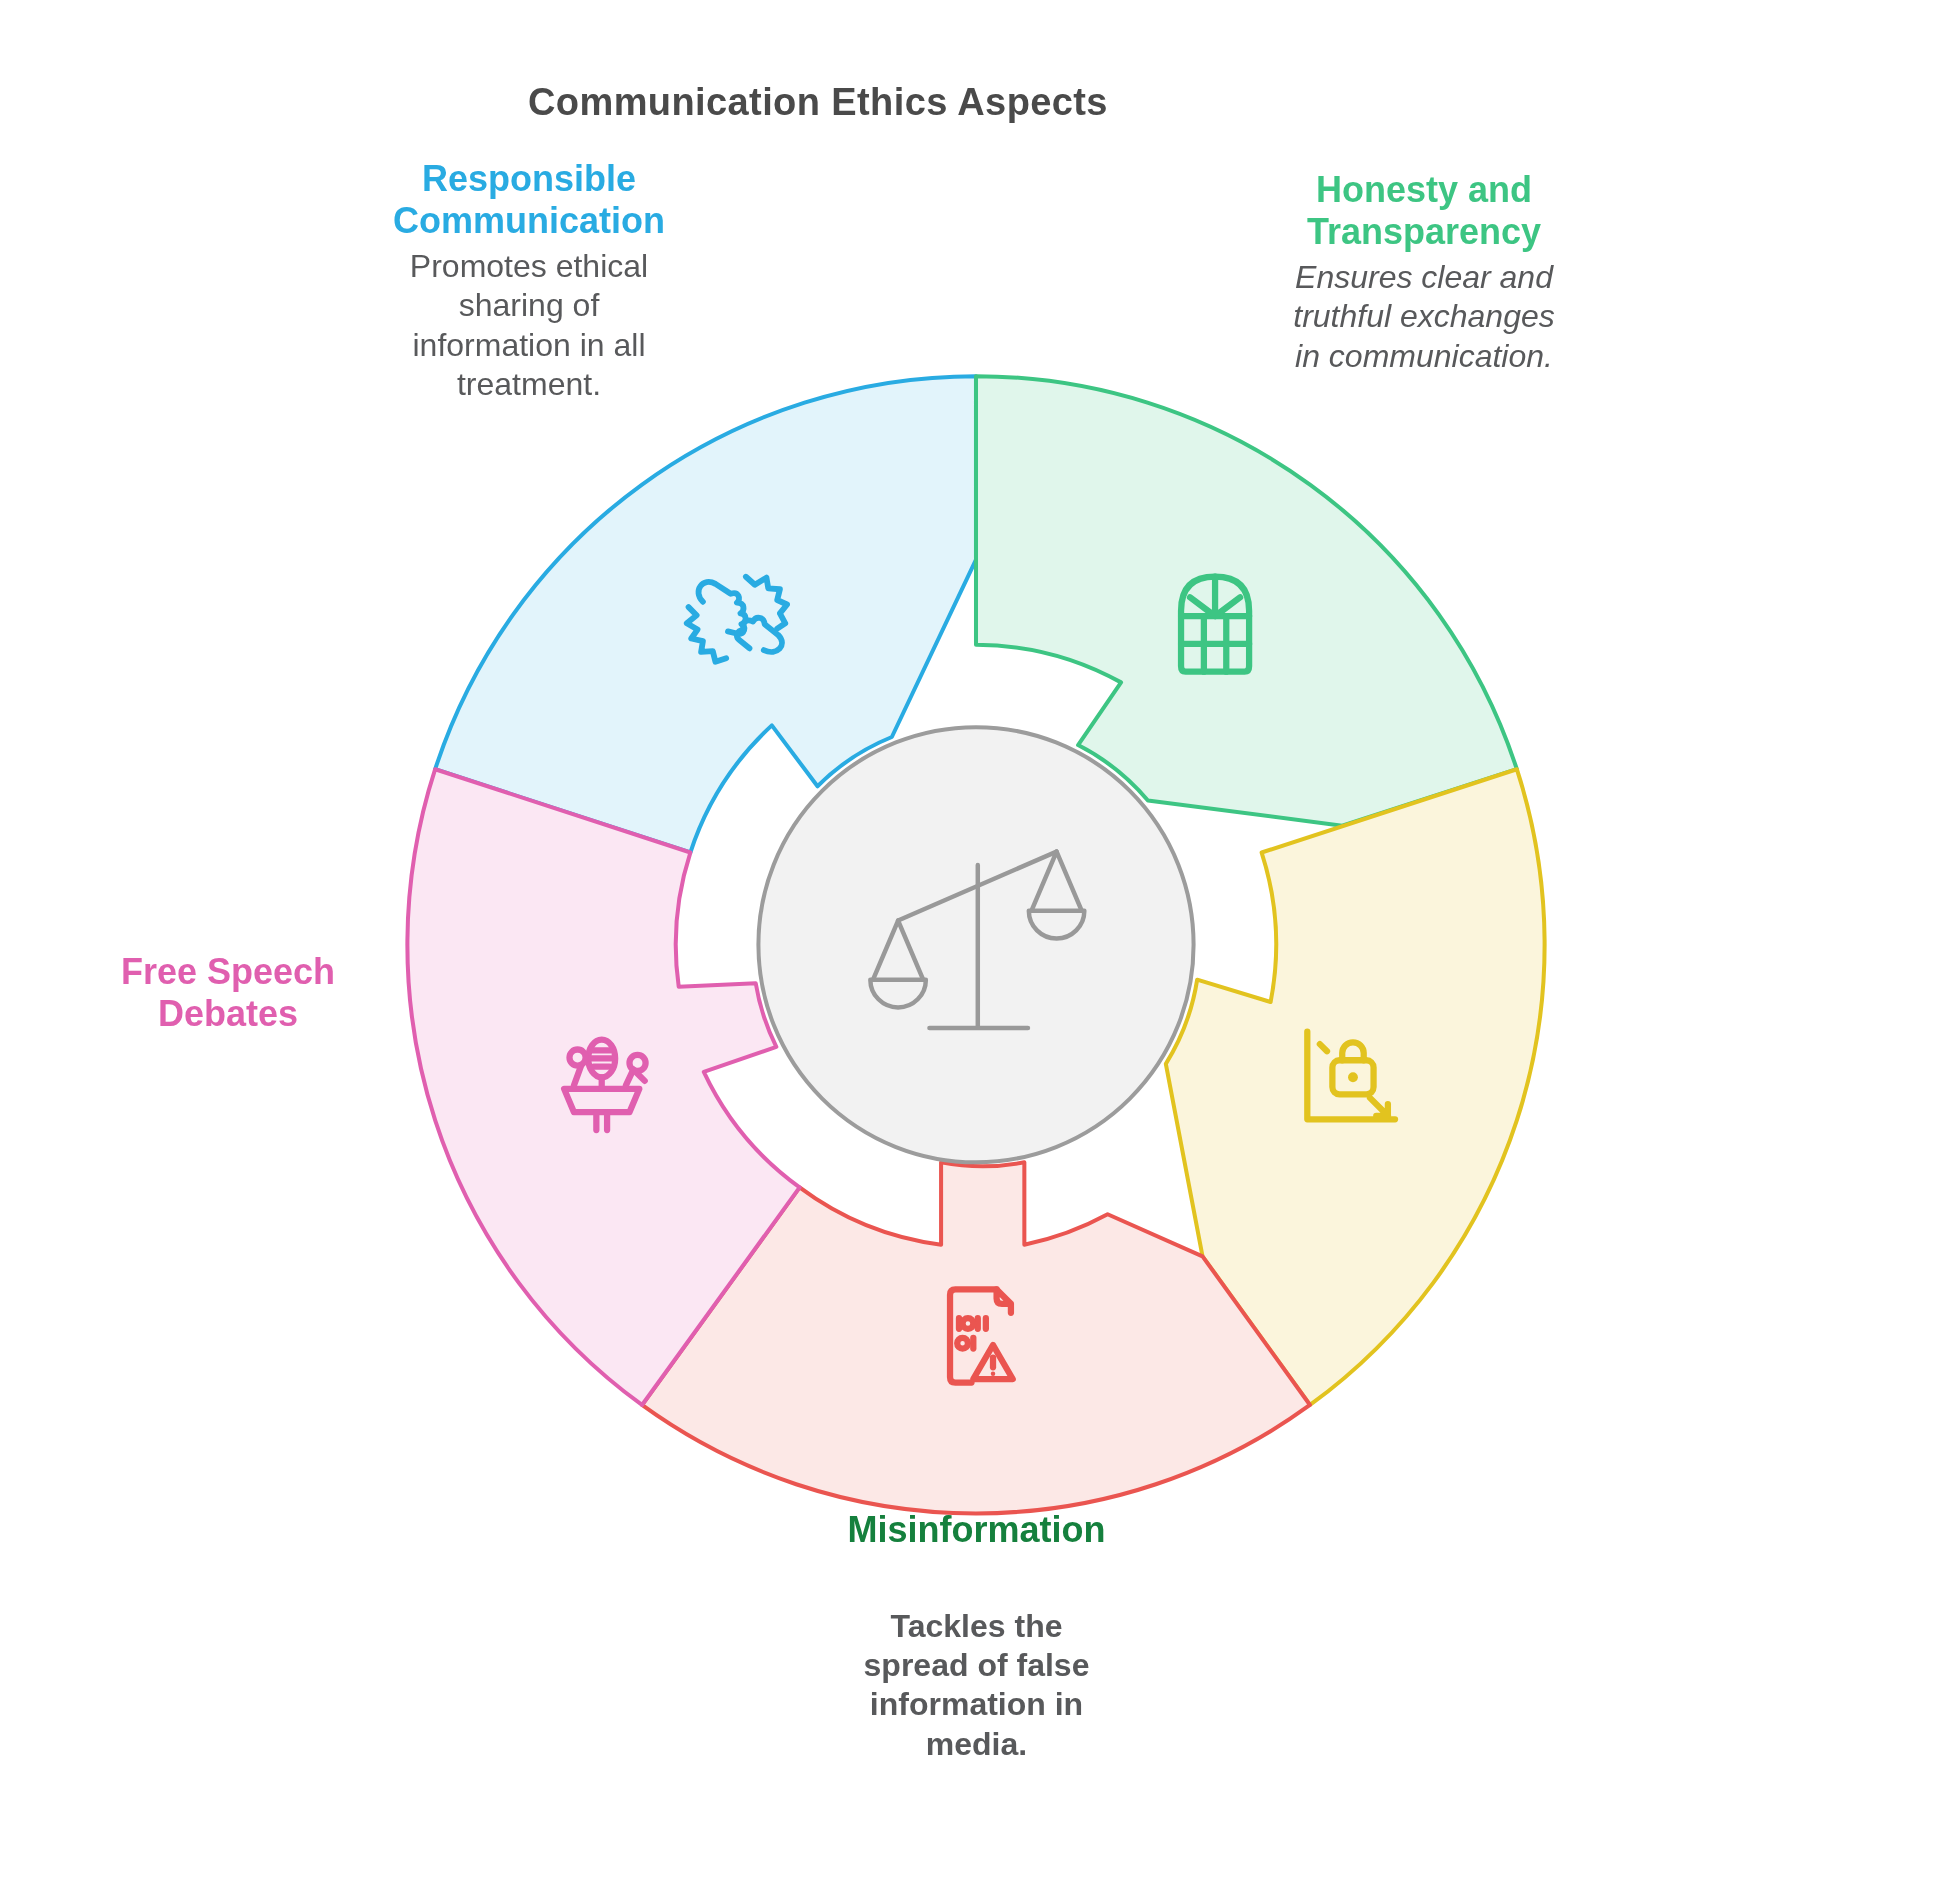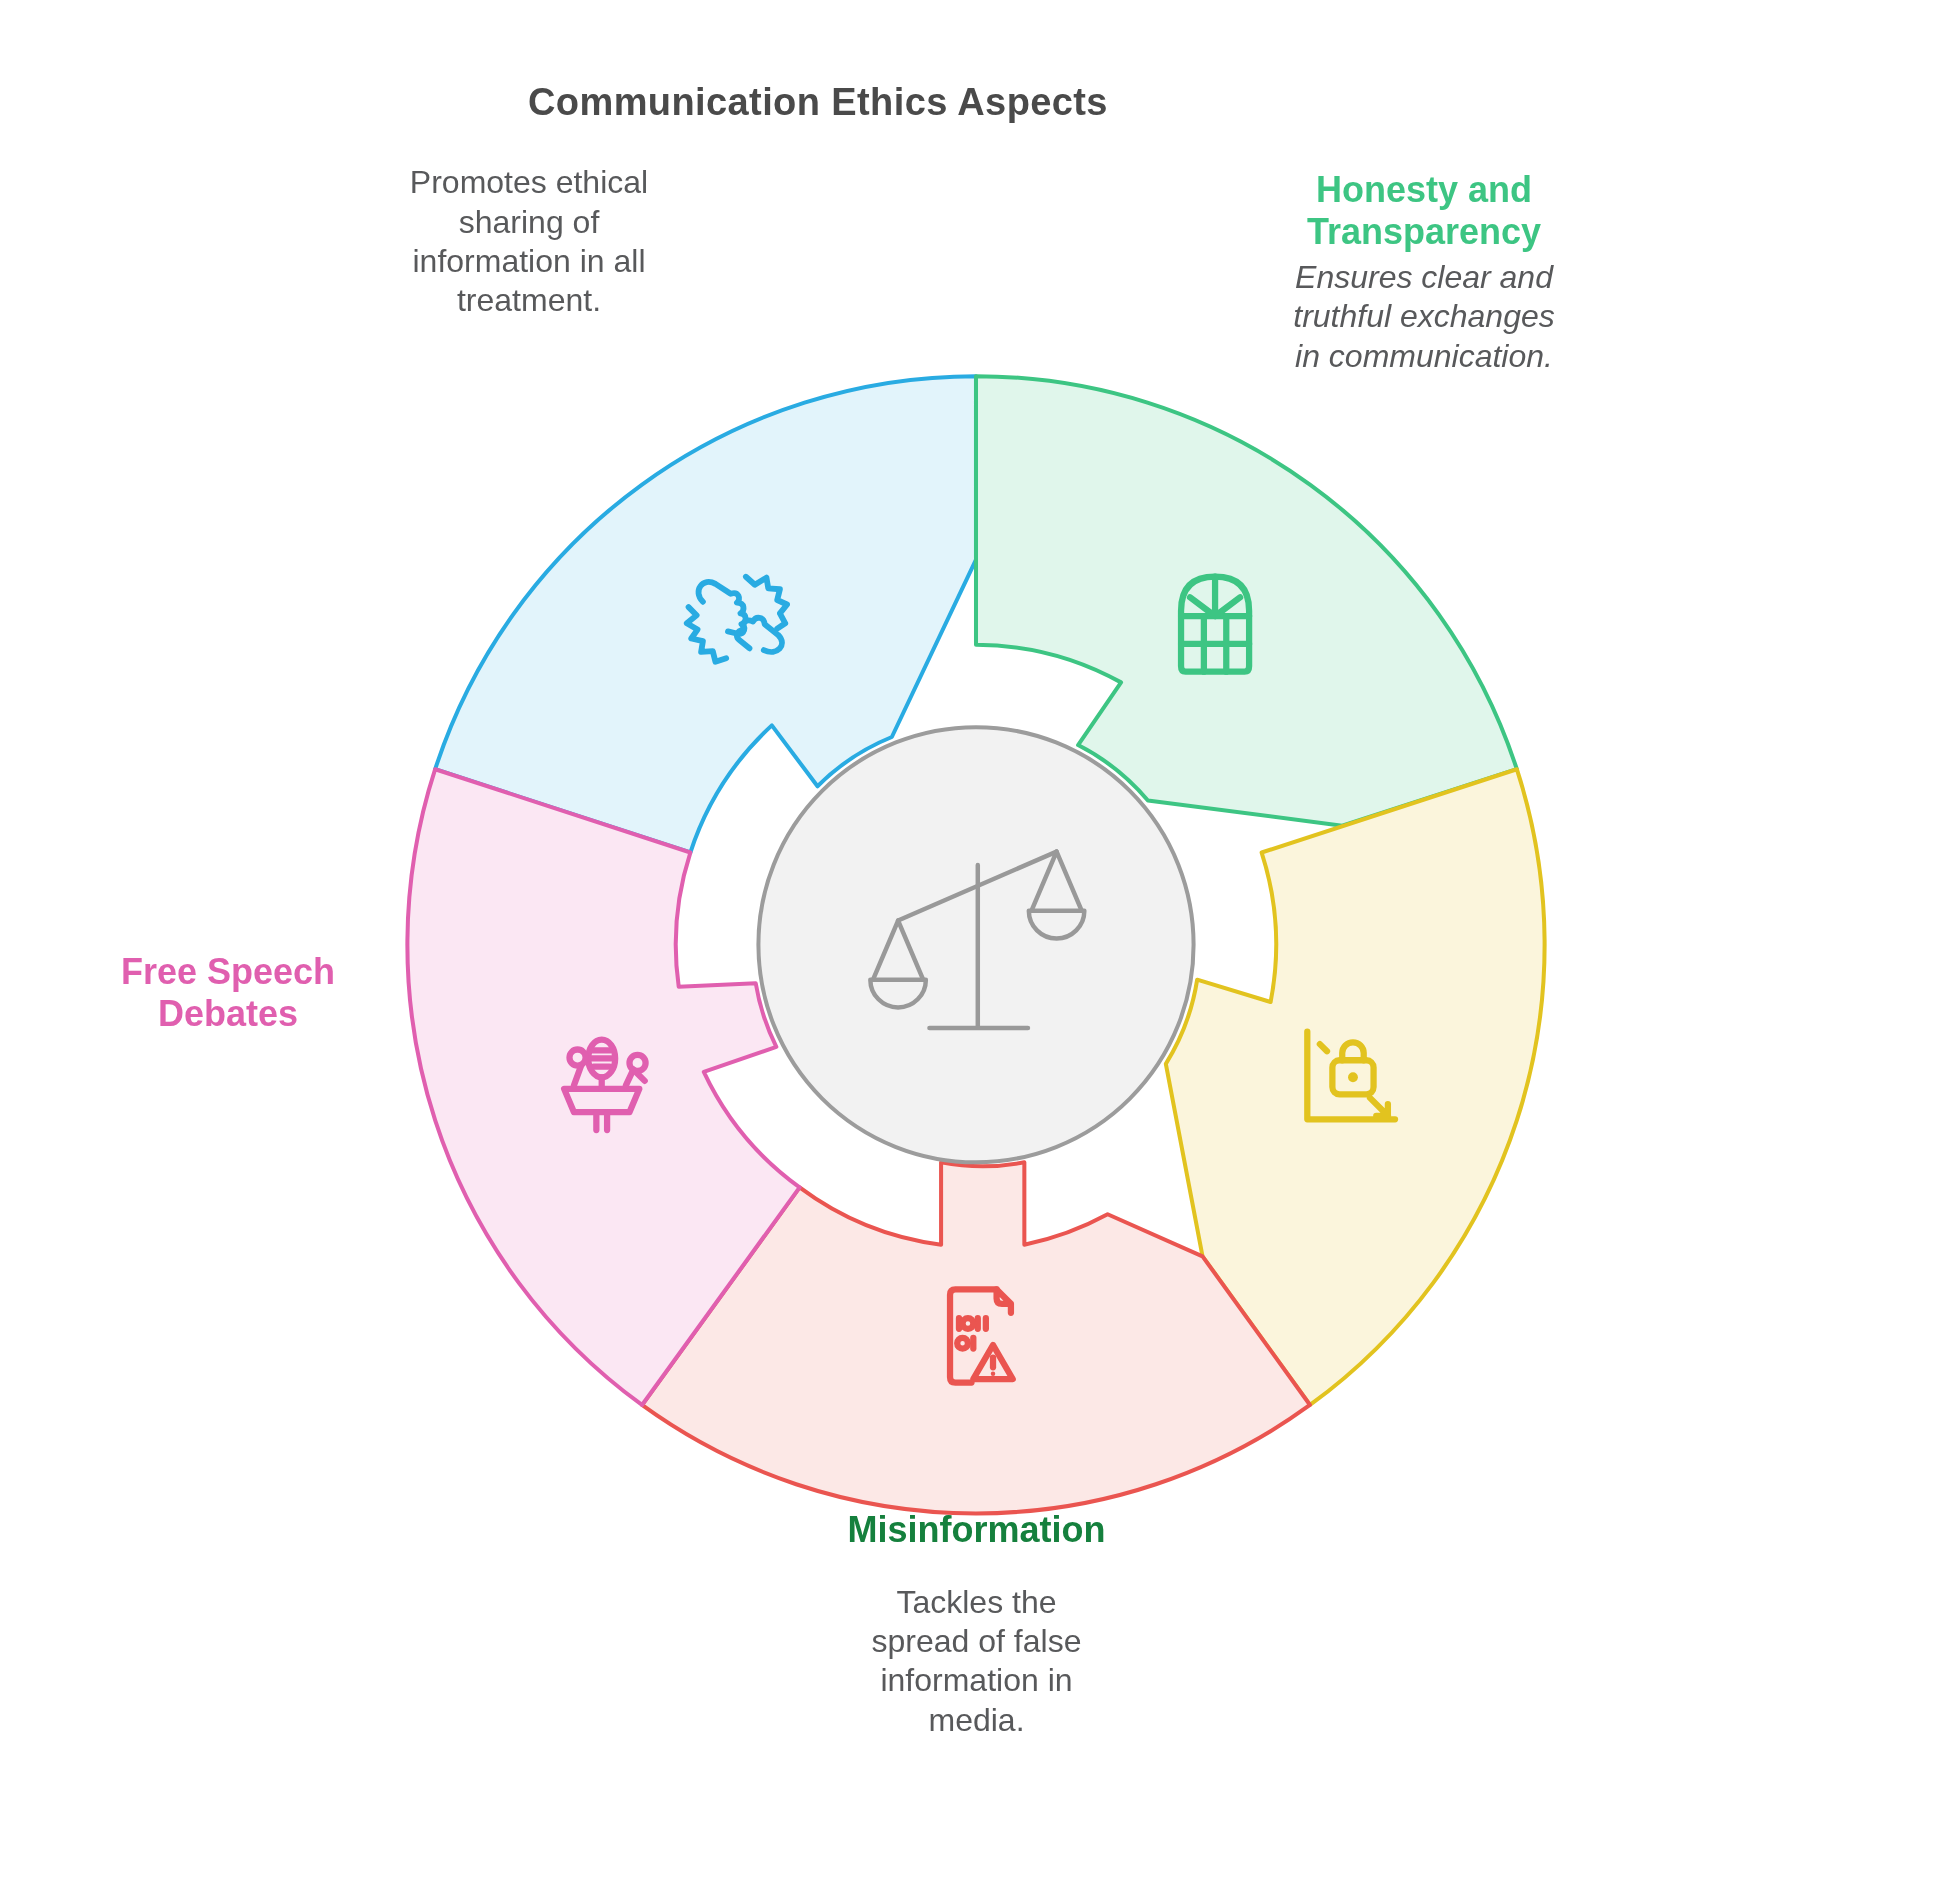--- a/index.html
+++ b/index.html
@@ -17,21 +17,21 @@
   .t-blue .bd{max-width:279px;}
   .t-green{left:1191px;top:169px;width:466px;}
   .t-green .hd{max-width:358px;}
   .t-green .bd{max-width:273px;font-style:italic;}
   .t-pink{left:4px;top:951px;width:448px;}
   .t-pink .hd{max-width:269px;}
   .t-pink .bd{max-width:296px;}
   .t-yellow{left:1478px;top:978px;width:457px;}
   .t-yellow .bd{max-width:309px;margin-top:30px;}
   .t-red{left:748px;top:1509px;width:457px;}
-  .t-red .bd{max-width:260px;margin-top:32px;}
+  .t-red .bd{max-width:260px;margin-top:56px;font-weight:bold;}
   .c-blue{color:#29ABE2;}
   .c-green{color:#3DC583;}
   .c-yellow{color:#E2C31F;}
   .c-red{color:#15803d;}
   .c-pink{color:#E05FAF;}
 </style>
 </head>
 <body>
 
 <div class="canvas">
@@ -112,20 +112,21 @@
       <circle cx="-27" cy="-17" r="9"></circle>
       <path d="M 27 14 L 35 -3"></path>
       <circle cx="40" cy="-11" r="9"></circle>
       <path d="M 35 -4 L 48 9"></path>
     </g>
   </svg>
 
   <div class="page-title">Communication Ethics Aspects</div>
 
   <div class="tb t-blue">
+    <div class="hd c-blue">Responsible Communication</div>
     <div class="bd">Promotes ethical sharing of information in all treatment.</div>
   </div>
 
   <div class="tb t-green">
     <div class="hd c-green">Honesty and Transparency</div>
     <div class="bd">Ensures clear and truthful exchanges in communication.</div>
   </div>
 
 
   <div class="tb t-red">

